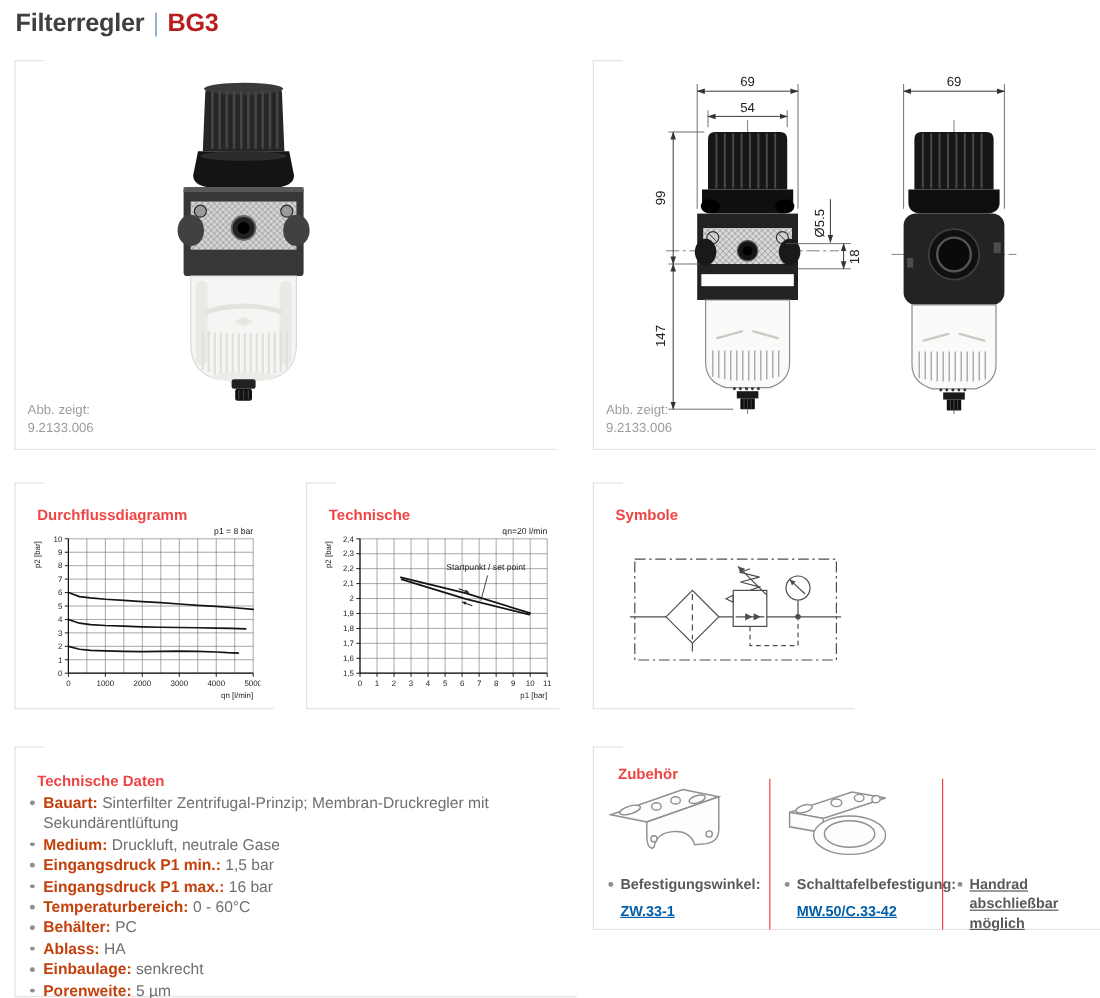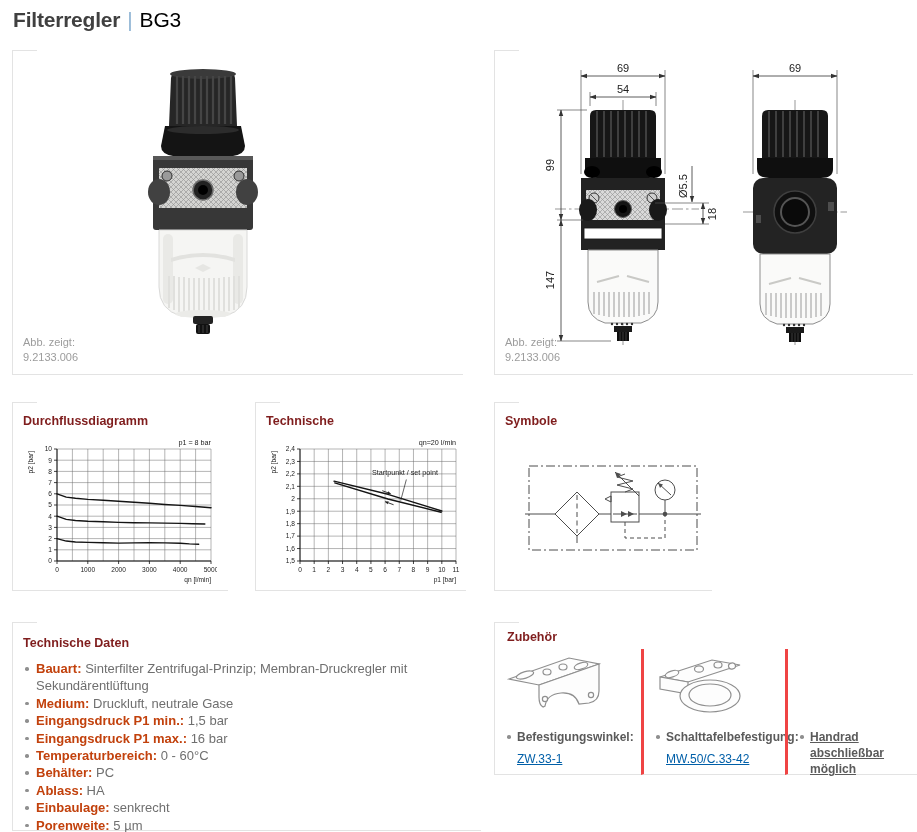--- a/index.html
+++ b/index.html
@@ -2,40 +2,40 @@
 <html><head>
 <meta charset="utf-8">
 <style>
   html,body{margin:0;padding:0;background:#fff;}
   #page{position:relative;width:917px;height:832px;background:#fff;overflow:hidden;
         font-family:"Liberation Sans",sans-serif;}
   
   #title{position:absolute;left:13px;top:8px;font-size:21px;letter-spacing:-0.2px;}
   .title-main{font-weight:bold;color:#404040;}
   .title-sep{color:#8fb4d4;font-weight:normal;margin:0 7px;}
-  .title-variant{color:#000000;font-weight:normal;}
+  .title-variant{color:#b91c1c;font-weight:bold;}
   
   .panel{position:absolute;border-left:1px solid #e3e3e3;border-bottom:1px solid #e3e3e3;background:#fff;}
   .panel::before{content:"";position:absolute;left:-1px;top:0;width:25px;height:1px;background:#e3e3e3;}
-  .panel h2{position:absolute;left:10px;top:12px;margin:0;font-size:12.5px;font-weight:bold;color:#7f1d1d;}
+  .panel h2{position:absolute;left:10px;top:12px;margin:8px;font-size:12.5px;font-weight:bold;color:#ef4444;}
   .caption{position:absolute;left:10px;bottom:9px;font-size:11px;line-height:15px;color:#9c9c9c;margin-top:14px;}
   
   #tech-list{position:absolute;left:10px;top:38px;width:452px;margin:0;padding:0;list-style:none;}
   #tech-list li{position:relative;padding-left:13px;font-size:13px;line-height:17.4px;color:#6f6f6f;}
   #tech-list li::before{content:"";position:absolute;left:2px;top:7px;width:3.5px;height:3.5px;border-radius:50%;background:#8f8f8f;}
   #tech-list b{color:#c2410c;}
   
   #acc-cells{position:absolute;left:0;top:27px;height:126px;width:423px;display:flex;}
   .acc-cell{position:relative;height:126px;border-bottom:1px solid #e3e3e3;box-sizing:border-box;}
-  .acc-cell + .acc-cell{border-left:3px solid #ef4444;}
+  .acc-cell + .acc-cell{border-left:1px solid #ef4444;}
   .acc-cell .acc-img{position:absolute;left:8px;top:2px;}
   .acc-text{position:absolute;left:10px;top:80px;font-size:12px;color:#5a5a5a;font-weight:600;}
   .acc-bullet{position:relative;padding-left:12px;line-height:16px;}
   .acc-bullet::before{content:"";position:absolute;left:2px;top:6px;width:3.5px;height:3.5px;border-radius:50%;background:#8f8f8f;}
-  .acc-link{display:inline-block;margin:7px 0 0 12px;color:#005fa8;font-size:12px;font-weight:normal;text-decoration:underline;cursor:pointer;}
+  .acc-link{display:inline-block;margin:7px 0 0 12px;color:#005fa8;font-size:12px;font-weight:bold;text-decoration:underline;cursor:pointer;}
   .acc-text.wide{line-height:22px;font-weight:600;text-decoration:underline;}
   
   svg{display:block;}
   svg text{font-family:"Liberation Sans",sans-serif;}
   .tick{font-size:6.6px;fill:#1c1c1c;}
   .anno{font-size:7.2px;fill:#1c1c1c;}
   .dimt{font-size:11px;fill:#222;}
   .cl{stroke:#6a6a6a;stroke-width:0.7;stroke-dasharray:11 3 2.5 3;fill:none;}
   .xl{stroke:#555;stroke-width:0.7;}
   .dim{stroke:#333;stroke-width:0.8;}

